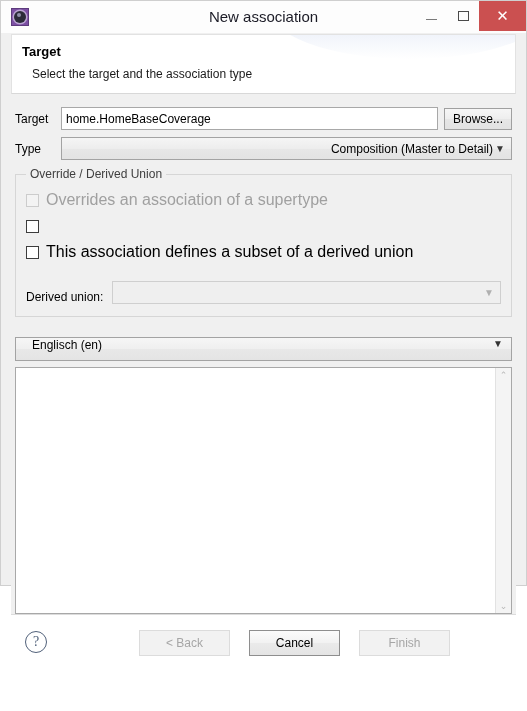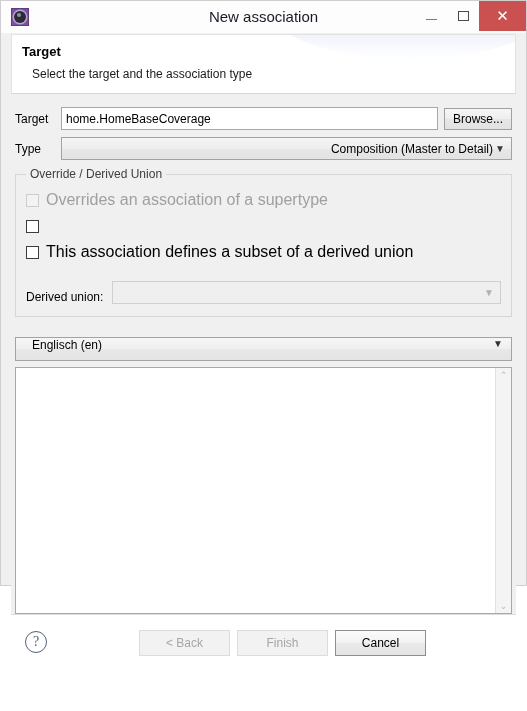--- a/index.html
+++ b/index.html
@@ -342,21 +342,21 @@
     display: flex;
     align-items: center;
     justify-content: center;
     box-sizing: border-box;
   }
   .btn-row {
     position: absolute;
     left: 128px;
     top: 15px;
     display: flex;
-    gap: 7px;
+    gap: 19px;
   }
   .dbtn {
     width: 91px;
     height: 26px;
     box-sizing: border-box;
     background: linear-gradient(180deg,#fbfbfb 0%,#f2f2f2 48%,#eaeaea 52%,#e4e4e4 100%);
     border: 1px solid #a0a0a0;
     font-family: "Liberation Sans", sans-serif;
     font-size: 12px;
     color: #000;
@@ -458,18 +458,18 @@
         </div>
       </div>
     </div>
 
   </div>
 
   <div class="footer">
     <div class="help-icon">?</div>
     <div class="btn-row">
       <button class="dbtn disabled">&lt; Back</button>
+      <button class="dbtn default">Cancel</button>
       <button class="dbtn disabled">Finish</button>
-      <button class="dbtn default">Cancel</button>
     </div>
   </div>
 
 </div>
 
 </body></html>

